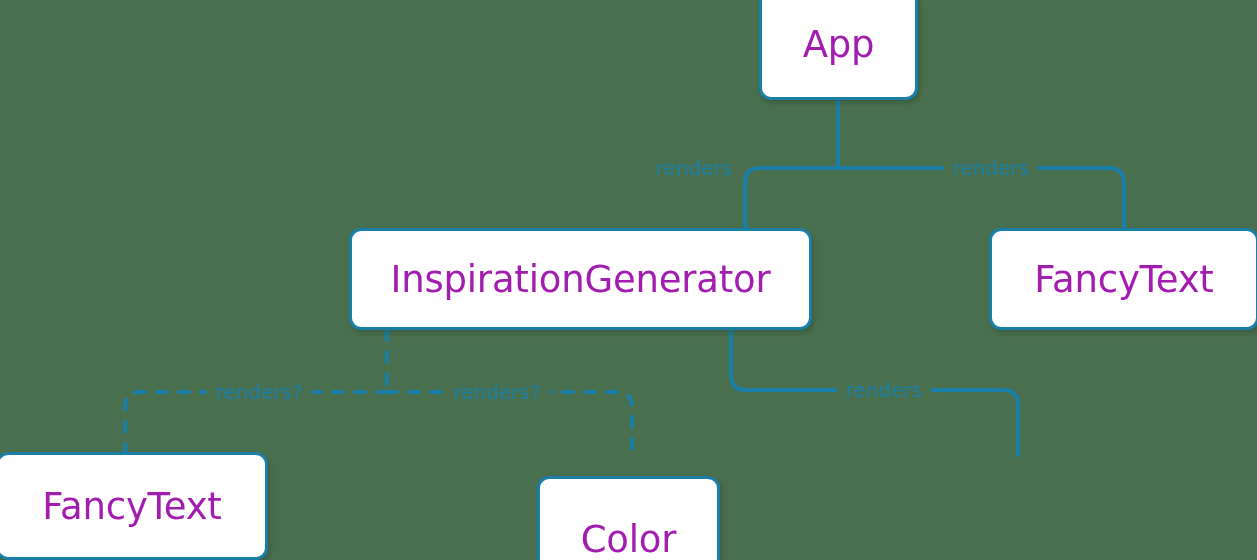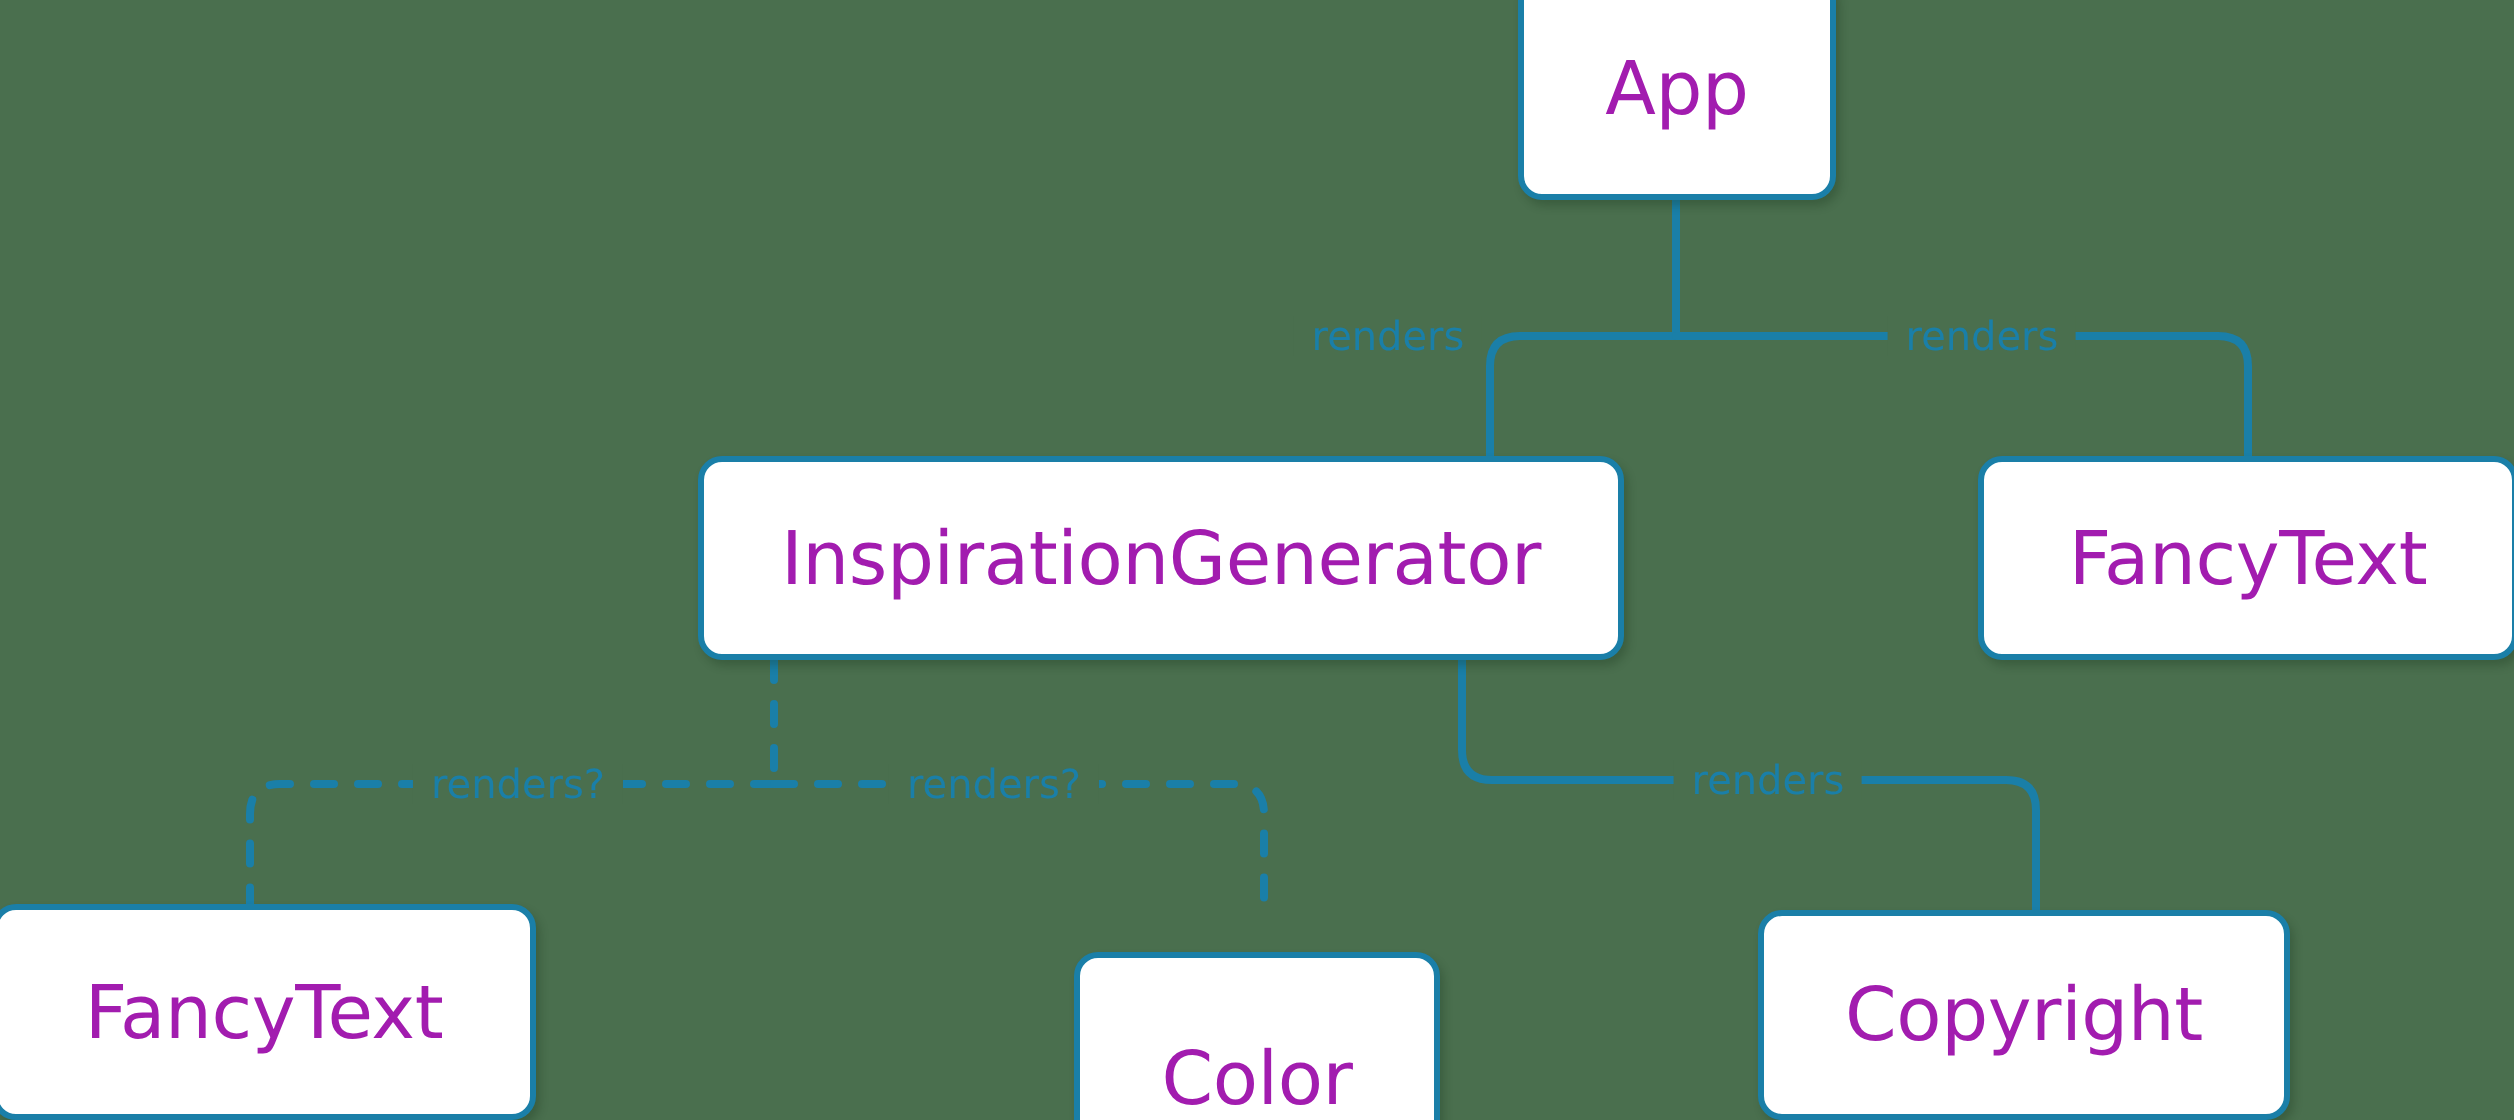--- a/index.html
+++ b/index.html
@@ -92,23 +92,20 @@
   </div>
 
   <div class="node" style="left:-4px; top:452px; width:272px; height:108px;">
     <span class="node-label">FancyText</span>
   </div>
 
   <div class="node" style="left:537px; top:476px; width:183px; height:126px;">
     <span class="node-label">Color</span>
   </div>
 
-  <div class="node" style="left:879px; top:455px; width:266px; height:105px;">
-    <span class="node-label">Copyright</span>
-  </div>
 
   <span class="edge-label" style="left:694px; top:168px;">renders</span>
 
   <span class="edge-label" style="left:991px; top:168px;">renders</span>
 
   <span class="edge-label" style="left:259px; top:392px;">renders?</span>
 
   <span class="edge-label" style="left:497px; top:392px;">renders?</span>
 
   <span class="edge-label" style="left:884px; top:390px;">renders</span>

